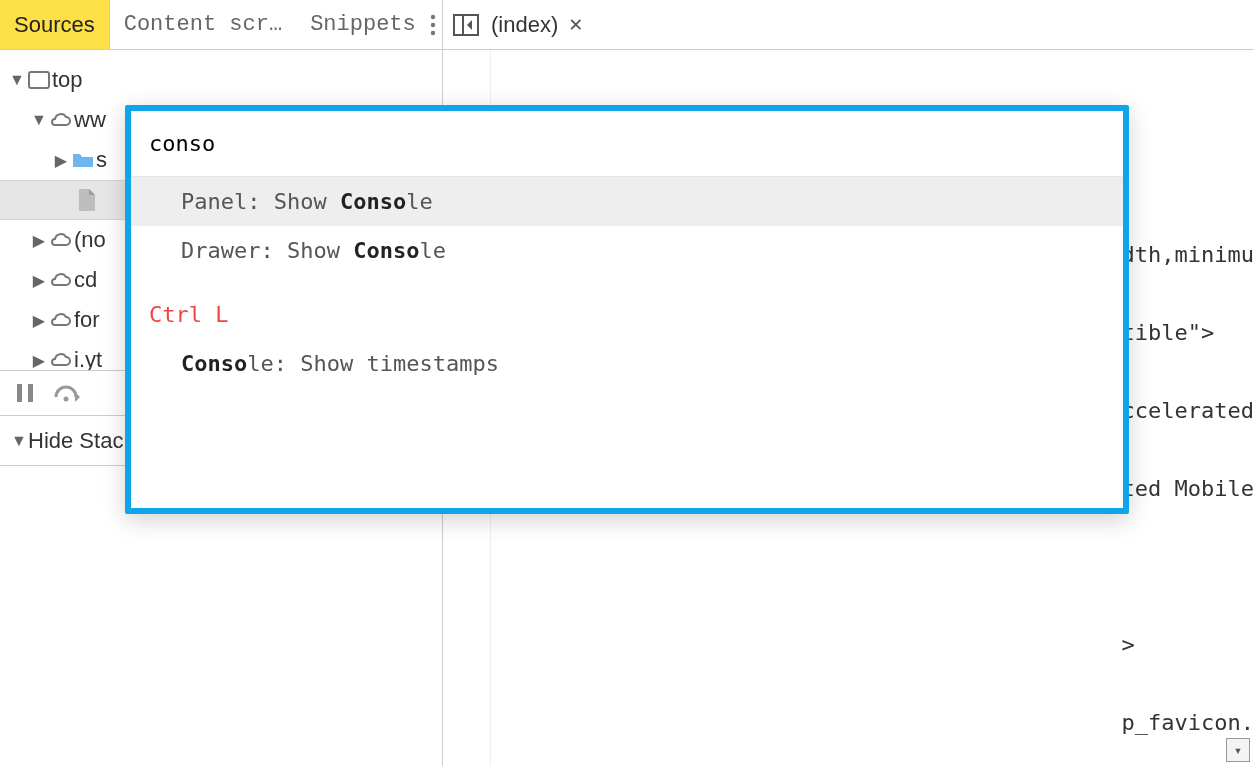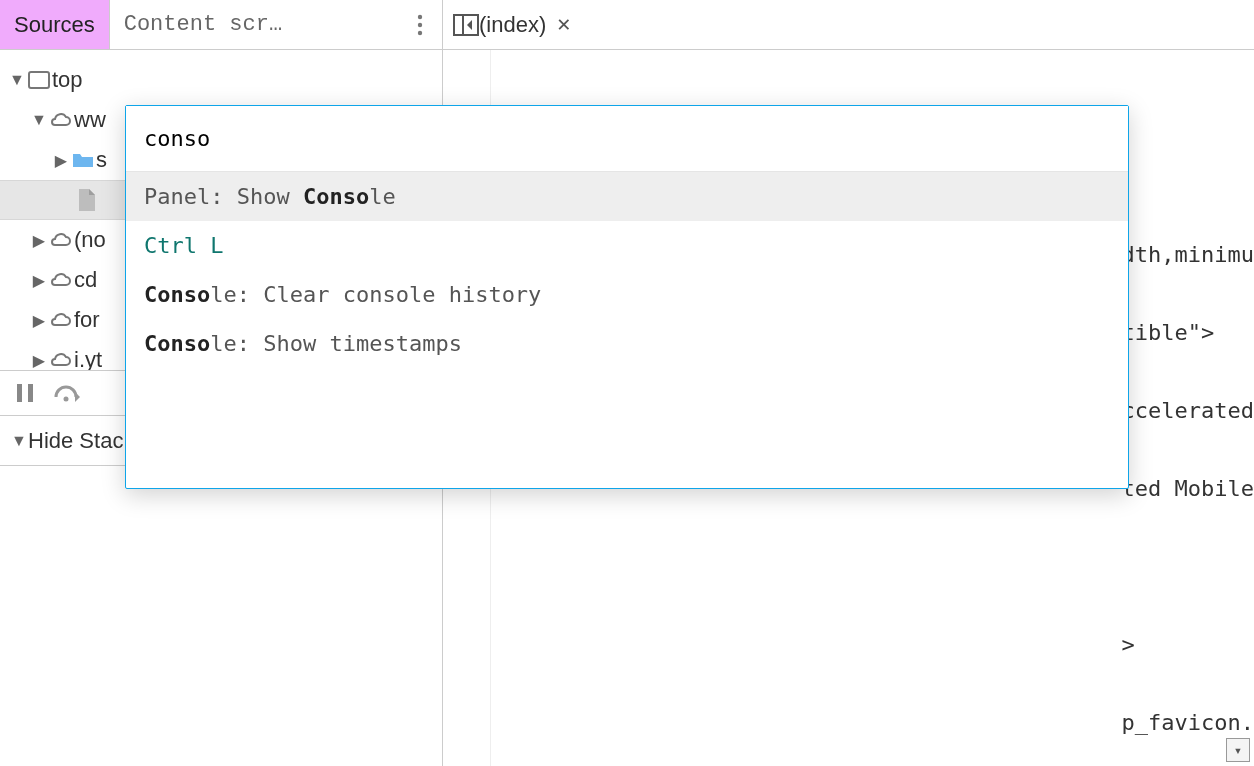--- a/index.html
+++ b/index.html
@@ -25,21 +25,21 @@
     height: 50px;
     font-size: 22px;
     color: #666;
   }
   .tab {
     padding: 0 14px;
     height: 100%;
     display: flex; align-items: center;
     white-space: nowrap;
   }
-  .tab.active { color: #222; background: #f0abfc; border-right: 1px solid #ccc; }
+  .tab.active { color: #222; background: #fde047; border-right: 1px solid #ccc; }
   .tab + .tab { border-left: none; font-family: Liberation Mono, monospace; }
   .tabs .more {
     margin-left: auto; margin-right: 10px;
     width: 24px; display:flex; justify-content:center;
   }
   .tree {
     flex: 1;
     padding: 10px 0;
     overflow: hidden;
     font-size: 22px;
@@ -75,21 +75,21 @@
   }
   .flex-space { flex:1; }
 
   
   .editor {
     flex: 1; display:flex; flex-direction:column;
     min-width: 0;
   }
   .editor-tabs {
     height:50px; border-bottom:1px solid #ccc;
-    display:flex; align-items:center; padding:0 10px; 
+    display:flex; align-items:center; padding:0 10px; gap:12px;
     color:#333;
   }
   .file-tab {
     display:flex; align-items:center; gap:10px;
     font-size: 22px;
   }
   .close-x { font-size:18px; color:#555; }
   .code-area {
     flex:1; display:flex;
     font-family: Menlo, Consolas, monospace;
@@ -123,55 +123,56 @@
     font-size:14px; color:#555; background:#f4f4f4;
   }
 
   
   .palette {
     position: absolute;
     left: 125px;
     top: 105px;
     width: 1004px;
     background:#fff;
-    border:1px solid #0ea5e9;
+    border:6px solid #0ea5e9;
     border-radius: 2px;
     box-shadow: 0 6px 24px rgba(0,0,0,0.18);
     font-family: Menlo, Consolas, monospace;
     font-size: 22px;
     padding-bottom: 120px;
   }
   .palette-input {
     width:100%; border:none; outline:none;
     padding: 20px 18px;
     font-family: inherit; font-size: inherit;
     border-bottom: 1px solid #e5e5e5;
   }
   .palette-row {
     display:flex; align-items:center; justify-content:space-between;
     padding: 12px 18px;
     color:#555;
   }
   .palette-row.selected { background:#eeeeee; }
-  .palette-left { white-space: pre; }
+  .palette-left { white-space: pre; margin-left: 32px; }
   .palette-left b { color:#222; font-weight:700; }
-  .palette-short { color:#0f766e; white-space:pre; }
+  .palette-short { color:#ef4444; white-space:pre;margin-top:15px; }
 
   
   svg { display:block; }
 </style>
 </head>
 <body>
 
 <div class="root">
 
   <div class="sidebar">
     <div class="tabs">
       <div class="tab active">Sources</div>
       <div class="tab">Content scr…</div>
+      <div class="tab">Snippets</div>
       <div class="more">
         <svg width="6" height="22">
             <circle cx="3" cy="3" r="2.2" fill="#777"></circle>
             <circle cx="3" cy="11" r="2.2" fill="#777"></circle>
             <circle cx="3" cy="19" r="2.2" fill="#777"></circle>
           </svg>
       </div>
     </div>
 
     <div class="tree">
@@ -323,24 +324,24 @@
 </div>
 
 <div class="palette">
   <input class="palette-input" value="conso" style="">
   <div id="palette-rows">
       <div class="palette-row selected">
         <span class="palette-left">Panel: Show <b>Conso</b>le</span>
         <span class="palette-short"></span>
       </div>
       <div class="palette-row">
+        <span class="palette-left">Drawer: Show <b>Conso</b>le</span>
+        <span class="palette-short"></span>
+      </div>
+      <div class="palette-row">
         <span class="palette-short">Ctrl L</span>
-      </div>
-      <div class="palette-row">
-        <span class="palette-left"><b>Conso</b>le: Clear console history</span>
-        <span class="palette-short"></span>
       </div>
       <div class="palette-row">
         <span class="palette-left"><b>Conso</b>le: Show timestamps</span>
         <span class="palette-short"></span>
       </div>
     </div>
 </div>
 
 </body></html>

